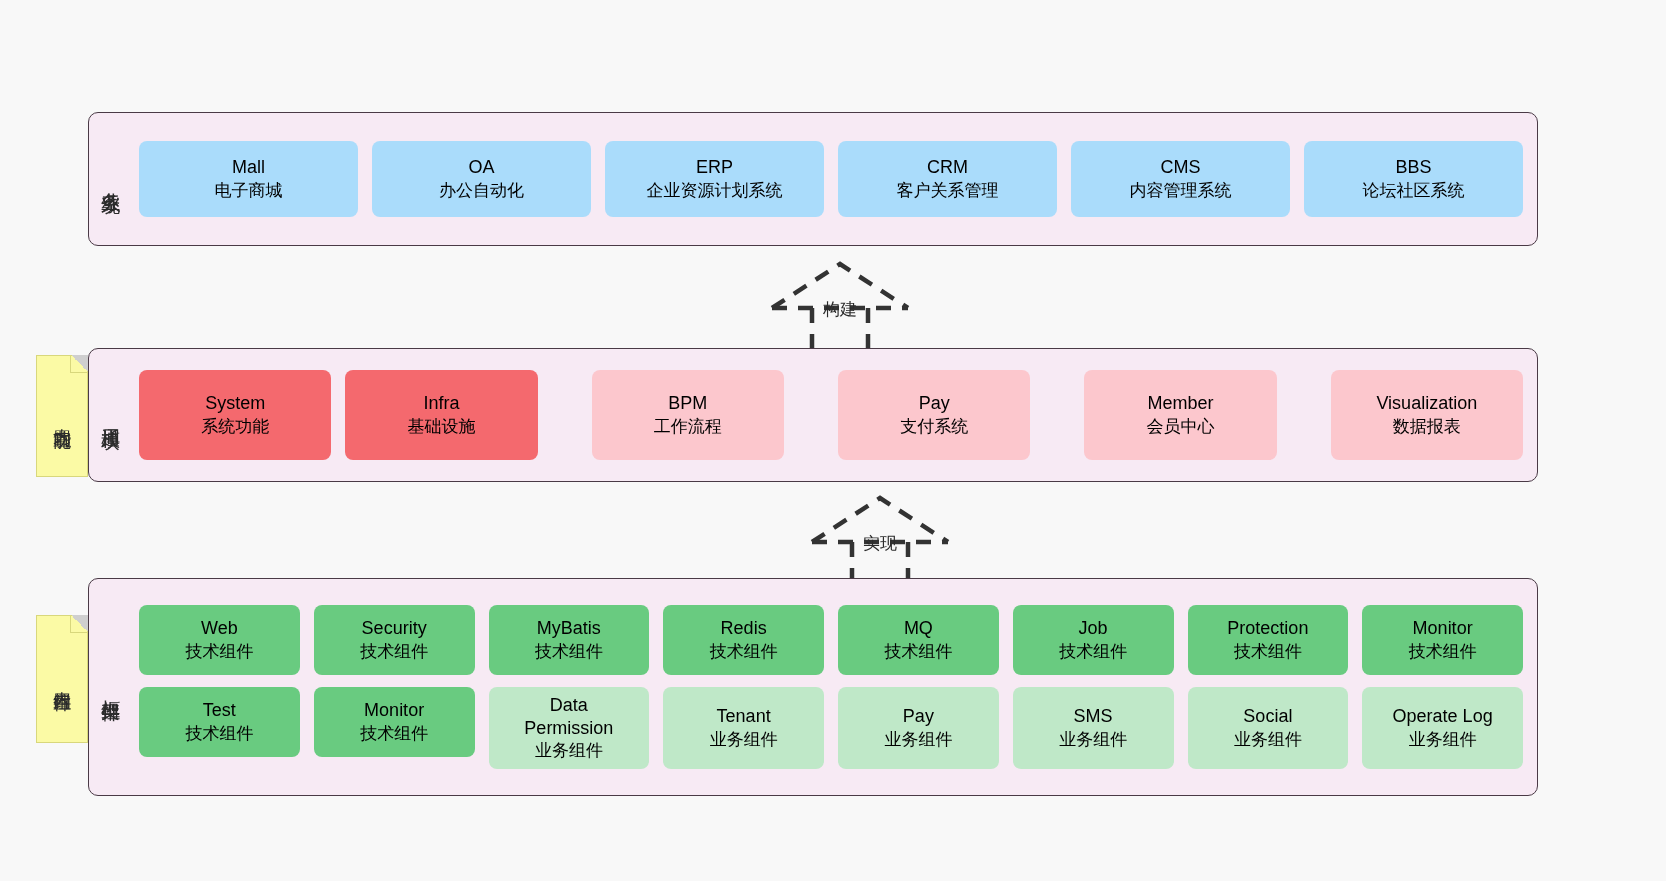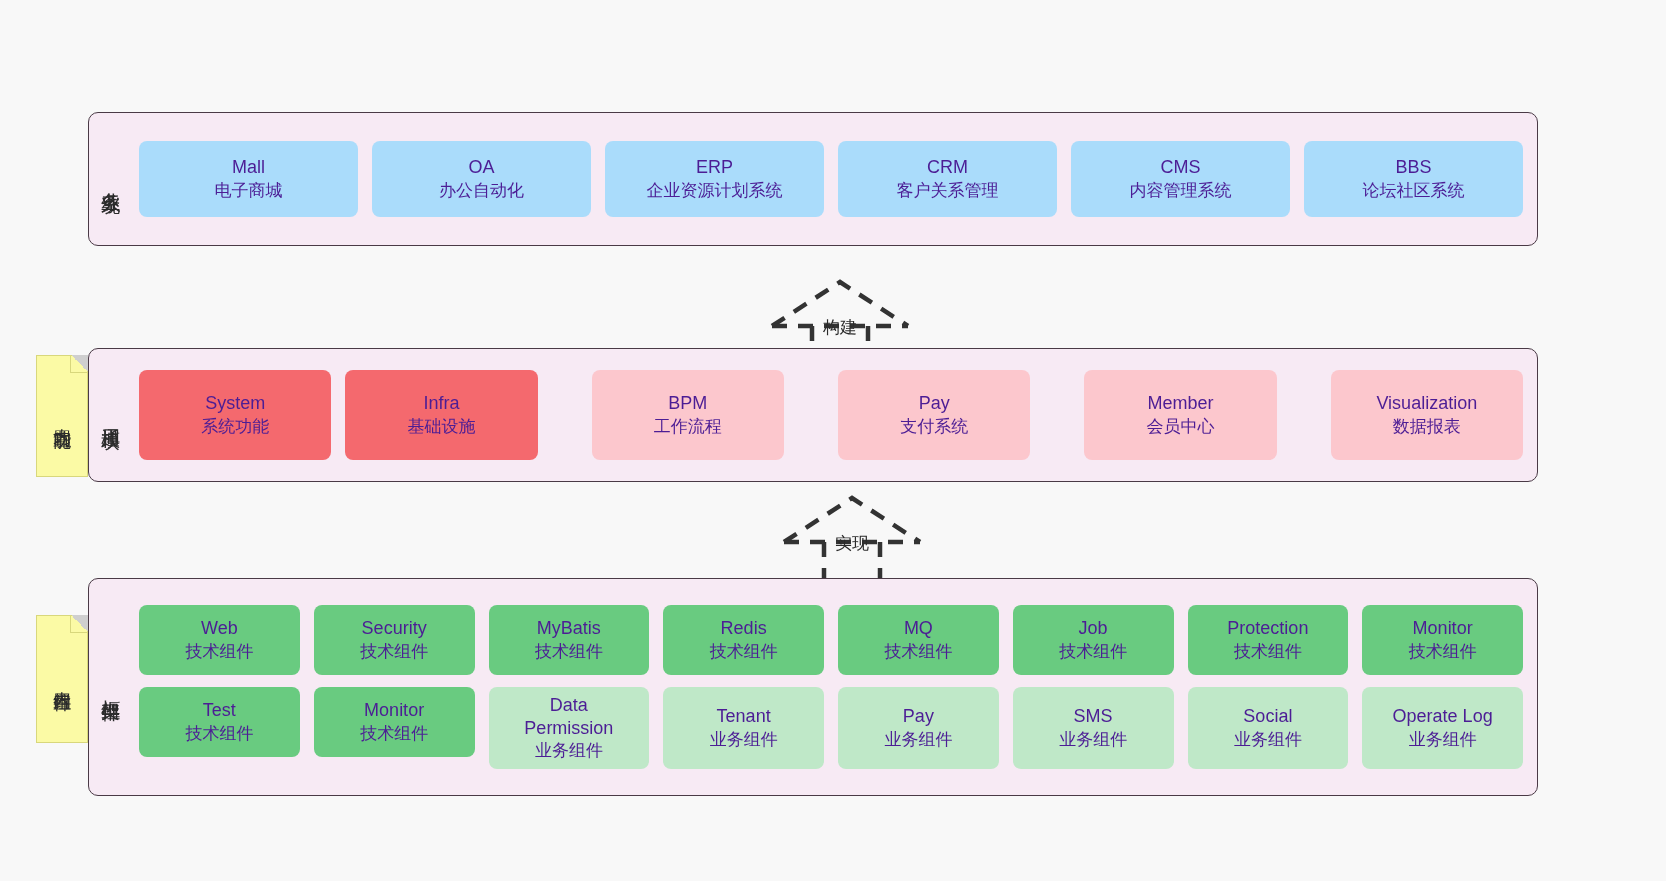--- a/index.html
+++ b/index.html
@@ -62,21 +62,21 @@
 
   
   .card {
     flex: 1 1 0;
     border-radius: 8px;
     display: flex;
     flex-direction: column;
     align-items: center;
     justify-content: center;
     text-align: center;
-    color: #4c1d95;
+    color: #000000;
     font-size: 18px;
     line-height: 1.3;
     padding: 6px 20px;
     user-select: none;
   }
   .card .en { display: block; }
   .card .cn { display: block; font-size: 17px; }
 
   .c-blue   { background: #aadcfb; height: 76px; }
   .c-red    { background: #f4696e; height: 90px; }
@@ -156,21 +156,21 @@
           <span class="en">CMS</span>
           <span class="cn">内容管理系统</span>
         </div>
         <div class="card c-blue">
           <span class="en">BBS</span>
           <span class="cn">论坛社区系统</span>
         </div>
       </div>
   </div>
 
-  <div class="connector" style="left:760px; top:276px;">
+  <div class="connector" style="left:760px; top:258px;">
     <svg viewBox="0 0 160 96" aria-hidden="true">
       <path d="M12 50 L80 6 L148 50" fill="none" stroke="#333" stroke-width="4.5" stroke-dasharray="15 11" stroke-linecap="butt"></path>
       <path d="M12 50 L148 50" fill="none" stroke="#333" stroke-width="4.5" stroke-dasharray="15 11"></path>
       <path d="M52 50 L52 96" fill="none" stroke="#333" stroke-width="4.5" stroke-dasharray="15 11"></path>
       <path d="M108 50 L108 96" fill="none" stroke="#333" stroke-width="4.5" stroke-dasharray="15 11"></path>
     </svg>
     <div class="clabel">构建</div>
   </div>
 
   <div class="note" id="note-modules" style="left:36px; top:355px; height:122px;">内置功能</div>
@@ -198,21 +198,21 @@
           <span class="en">Member</span>
           <span class="cn">会员中心</span>
         </div>
         <div class="card c-pink">
           <span class="en">Visualization</span>
           <span class="cn">数据报表</span>
         </div>
       </div>
   </div>
 
-  <div class="connector" style="left:772px; top:492px;">
+  <div class="connector" style="left:800px; top:492px;">
     <svg viewBox="0 0 160 96" aria-hidden="true">
       <path d="M12 50 L80 6 L148 50" fill="none" stroke="#333" stroke-width="4.5" stroke-dasharray="15 11" stroke-linecap="butt"></path>
       <path d="M12 50 L148 50" fill="none" stroke="#333" stroke-width="4.5" stroke-dasharray="15 11"></path>
       <path d="M52 50 L52 96" fill="none" stroke="#333" stroke-width="4.5" stroke-dasharray="15 11"></path>
       <path d="M108 50 L108 96" fill="none" stroke="#333" stroke-width="4.5" stroke-dasharray="15 11"></path>
     </svg>
     <div class="clabel">实现</div>
   </div>
 
   <div class="note" id="note-framework" style="left:36px; top:615px; height:128px;">内置组件</div>

